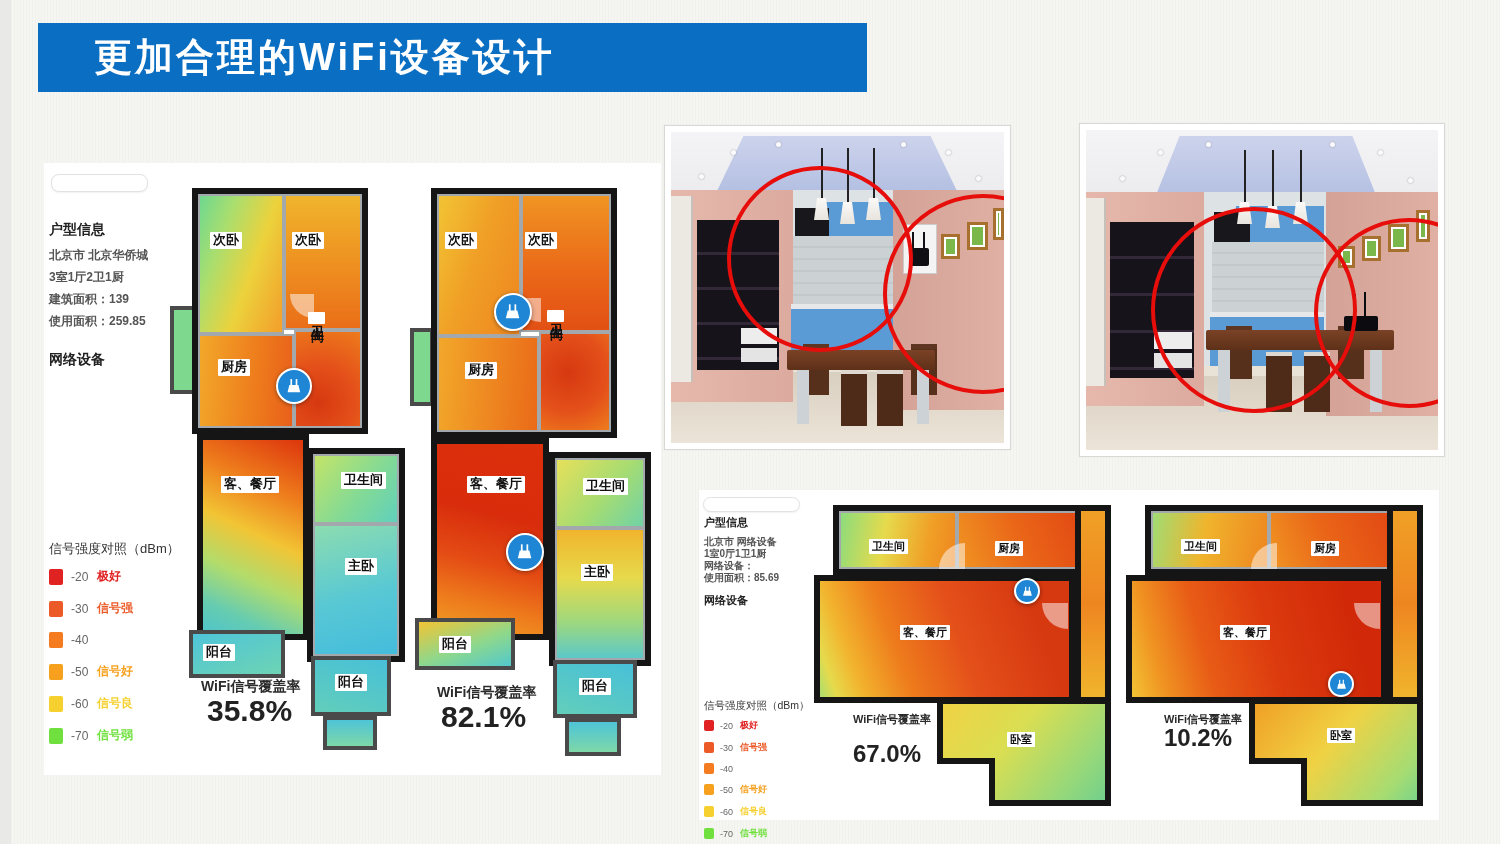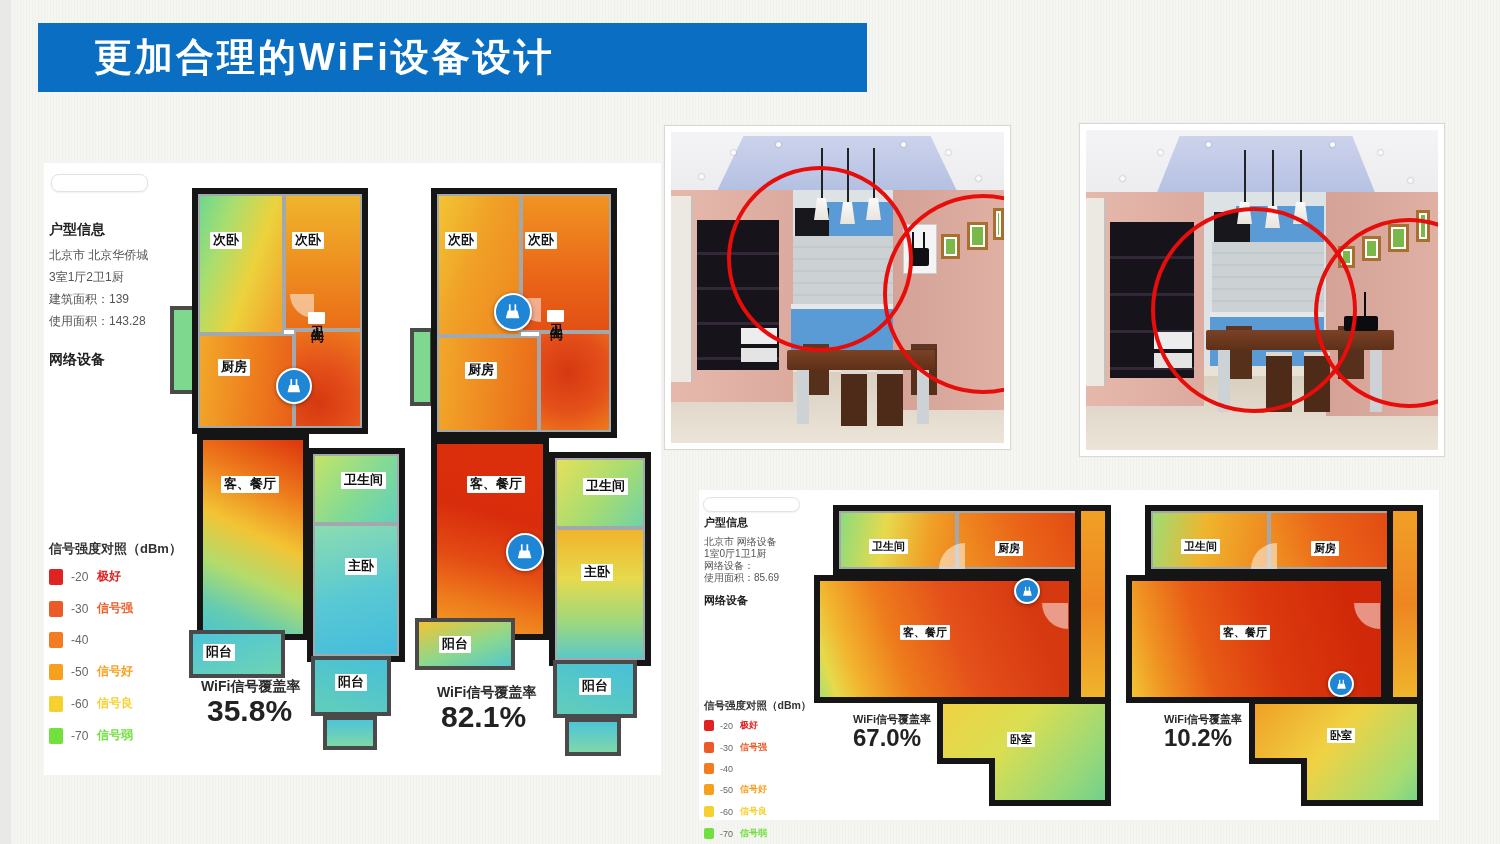--- a/index.html
+++ b/index.html
@@ -11,23 +11,23 @@
   }
   .panel{position:absolute;background:#fff;}
   .ghost-box{position:absolute;background:#fff;border:1px solid #e2e2e0;border-radius:8px;box-shadow:0 1px 2px rgba(0,0,0,.06);}
   .title-banner{
     position:absolute;left:27px;top:23px;width:829px;height:69px;background:#0a6fc2;
     color:#fff;font-weight:bold;font-size:38px;line-height:69px;padding-left:56px;
     letter-spacing:3px;box-sizing:border-box;white-space:nowrap;
   }
   .prop{position:absolute;color:#555;}
   .prop .h{font-weight:bold;color:#222;}
-  .prop div{white-space:nowrap;}
+  .prop div{white-space:nowrap;font-weight:bold;}
   .legend{position:absolute;}
-  .legend .lt{font-weight:bold;color:#333;}
+  .legend .lt{font-weight:normal;color:#333;}
   .legend-item{display:flex;align-items:center;}
   .sw{display:inline-block;border-radius:2px;flex:none;}
   .lv{color:#666;}
   .ll{font-weight:bold;}
   .block{position:absolute;border:6px solid #151515;background:#fff;box-sizing:border-box;}
   .block.thin{border:4px solid #4a4a4a;}
   .room{position:absolute;border:2px solid #a2a8ac;box-sizing:border-box;}
   .room-label{position:absolute;background:#fff;color:#111;font-weight:bold;font-size:13px;line-height:1.15;padding:1px 3px;white-space:nowrap;z-index:5;border-radius:1px;}
   .room-label.vert{writing-mode:vertical-rl;text-orientation:upright;padding:3px 1px;letter-spacing:2px;}
   .room-label.sm{font-size:11px;}
@@ -57,21 +57,21 @@
   <div class="panel" style="left:33px;top:163px;width:617px;height:612px;"></div>
   <div class="panel" style="left:688px;top:490px;width:740px;height:330px;"></div>
   <div class="ghost-box" style="left:40px;top:174px;width:95px;height:16px;"></div>
   <div class="ghost-box" style="left:692px;top:497px;width:95px;height:13px;"></div>
 
   <div class="prop" style="left:38px;top:218px;font-size:12px;line-height:22px;">
     <div class="h" style="font-size:14px;margin-bottom:4px;">户型信息</div>
     <div>北京市 北京华侨城</div>
     <div>3室1厅2卫1厨</div>
     <div>建筑面积：139</div>
-    <div>使用面积：143.28</div>
+    <div>使用面积：259.85</div>
     <div class="h" style="font-size:14px;margin-top:16px;">网络设备</div>
   </div>
 
   <div class="legend" style="left:38px;top:540px;">
     <div class="lt" style="font-size:13px;margin-bottom:10px;">信号强度对照（dBm）</div>
     <div class="legend-item" style="margin-bottom:15px;">
       <span class="sw" style="width: 14px; height: 16px; margin-right: 8px; background: rgb(224, 34, 34);"></span>
       <span class="lv" style="font-size:12px;width:26px;">-20</span>
       <span class="ll" style="font-size: 12px; color: rgb(224, 34, 34);">极好</span>
     </div>
@@ -245,21 +245,21 @@
   </div>
   <div class="notch" style="left:926px;top:758px;width:58px;height:48px;"></div>
   <div class="router" style="left:1003px;top:578px;width:26px;height:26px;">
     <svg viewBox="0 0 24 24">
         <path d="M7 11 L17 11 L19 19 L5 19 Z" fill="#fff"></path>
         <rect x="8.2" y="4.5" width="1.8" height="7" fill="#fff"></rect>
         <rect x="14" y="4.5" width="1.8" height="7" fill="#fff"></rect>
       </svg>
   </div>
   <div class="cov-label sm" style="left:842px;top:712px;">WiFi信号覆盖率</div>
-  <div class="cov-value sm" style="left:842px;top:724px;">67.0%</div>
+  <div class="cov-value sm" style="left:842px;top:740px;">67.0%</div>
 
   <div class="block" style="left:1134px;top:505px;width:272px;height:70px;">
     <div class="room" style="left:0;top:0;width:118px;height:58px;background:linear-gradient(100deg,#a0dc74 0%,#f0b42c 45%,#ee8620 100%);"></div>
     <div class="room" style="left:118px;top:0;width:142px;height:58px;background:linear-gradient(250deg,#e04212 0%,#ea6618 60%,#f09422 100%);"></div>
     <div class="door" style="left:100px;top:32px;width:26px;height:26px;border-radius:100% 0 0 0;"></div>
     <div class="room-label sm" style="left:30px;top:28px;">卫生间</div>
     <div class="room-label sm" style="left:160px;top:30px;">厨房</div>
   </div>
   <div class="block" style="left:1115px;top:575px;width:261px;height:128px;background:linear-gradient(255deg,#d02808 12%,#dc3a0e 45%,#e85c16 70%,#f09422 88%,#f2c434 100%);">
     <div class="room-label sm" style="left:88px;top:44px;">客、餐厅</div>

